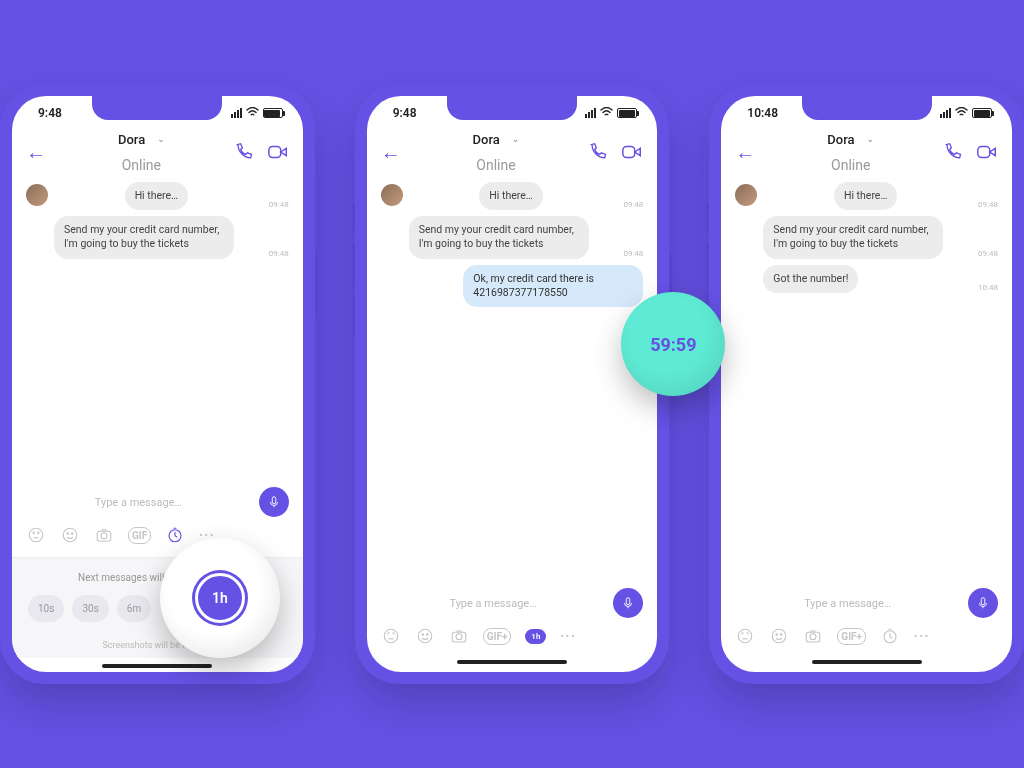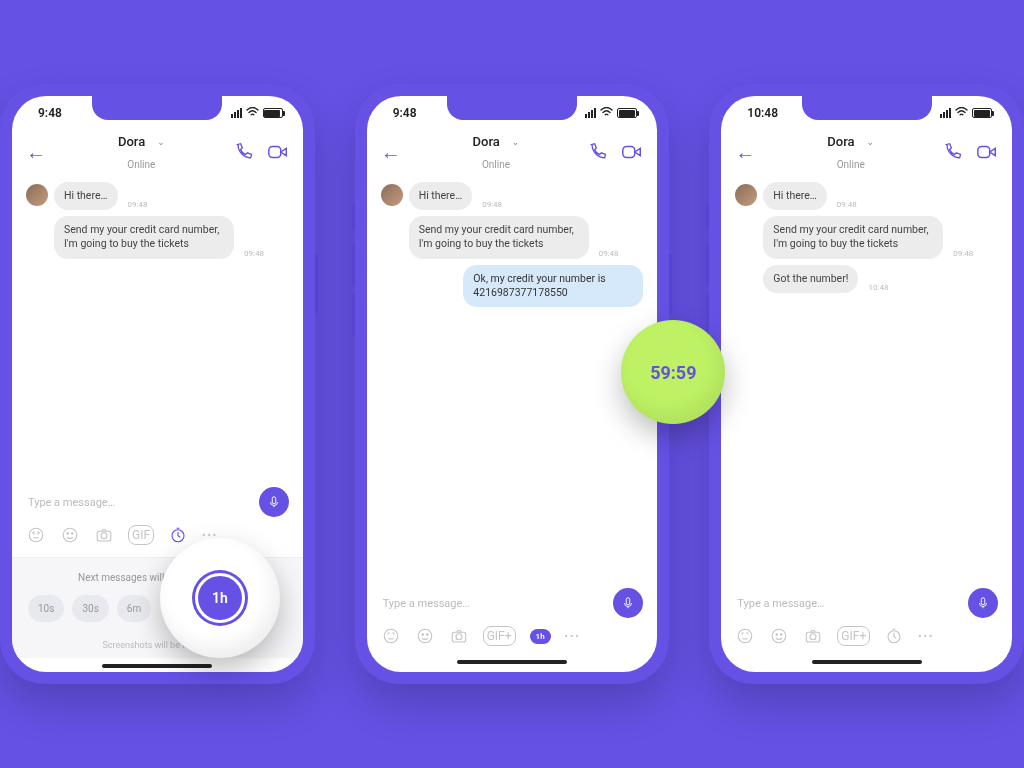--- a/index.html
+++ b/index.html
@@ -50,59 +50,59 @@
   .batt { width: 20px; height: 10px; border:1px solid #222; border-radius:2px; position:relative; }
   .batt::after{content:"";position:absolute;right:-3px;top:2px;width:2px;height:5px;background:#222;border-radius:0 1px 1px 0;}
   .batt i{display:block;width:16px;height:7px;background:#222;margin:0.5px;border-radius:1px;}
   .nav {
     height: 44px; display: flex; align-items: center; padding: 0 14px;
   }
   .back { color: #6551E4; font-size: 20px; width: 24px; }
   .title-col { flex:1; text-align:center; }
   .title-row { display:flex; align-items:center; justify-content:center; gap:12px; font-size: 13px; font-weight:500; color:#222;}
   .chev { font-size: 9px; color:#888; }
-  .sub { font-size: 10px; color: #9a9a9a; margin-top: 10px; }
+  .sub { font-size: 14px; color: #9a9a9a; margin-top: 10px; }
   .actions { display:flex; gap:12px; }
   .ic { width: 22px; height: 22px; display:flex; align-items:center; justify-content:center; }
   .ic svg { stroke: #6551E4; fill:none; stroke-width:1.6; }
   .chat { flex:1; padding: 8px 14px; overflow:hidden; }
-  .msg-row { display:flex; margin-bottom: 6px; align-items:flex-start; gap:6px; }
+  .msg-row { display:flex; margin-bottom: 6px; align-items:flex-start; gap:6px;justify-content:space-between; }
   .msg-row.right { justify-content:flex-end; }
   .avatar { width:22px; height:22px; border-radius:50%; background: linear-gradient(135deg,#8a6d5a,#c59b7d); flex-shrink:0; margin-top:2px;}
   .bubble { background:#ececec; color:#444; font-size:10.5px; padding:7px 10px; border-radius:14px; max-width:180px; line-height:1.35; }
   .bubble.blue { background:#d6e9fa; color:#333; }
   .ts { font-size:8px; color:#bbb; align-self:flex-end; margin-left:4px; margin-bottom:1px; }
   .info-pill { margin: 8px auto; font-size:9px; color:#aaa; border:1px solid #ddd; border-radius:12px; padding:5px 12px; width:fit-content; }
-  .composer { padding: 8px 14px 4px; }
+  .composer { padding: 8px 14px 4px; text-align: center; }
   .type-row { display:flex; align-items:center; gap:8px; }
   .type-input { flex:1; font-size:11px; color:#bbb; padding:6px 2px; }
   .mic { width:30px; height:30px; border-radius:50%; background:#6551E4; display:flex;align-items:center;justify-content:center; }
   .mic svg { stroke:#fff; fill:none; stroke-width:1.6; }
   .icon-row { display:flex; gap:14px; padding:8px 0; align-items:center; }
   .tool { width:20px;height:20px; display:flex;align-items:center;justify-content:center;}
   .tool svg { stroke:#c5c5c5; fill:none; stroke-width:1.5; }
   .tool.on svg { stroke:#6551E4; }
-  .gif { font-size:12px; font-weight:400; color:#c5c5c5; border:1.5px solid #c5c5c5; border-radius:8px; padding:2px 3px; }
+  .gif { font-size:10px; font-weight:700; color:#c5c5c5; border:1.5px solid #c5c5c5; border-radius:8px; padding:2px 3px; }
   .dots { color:#c5c5c5; letter-spacing:2px; font-size:10px; }
   .badge-1h { background:#6551E4;color:#fff;font-size:8px;font-weight:600;border-radius:9px;padding:3px 6px;}
   .drawer { background:#f6f6f9; padding: 14px 10px 8px; border-top:1px solid #eee;}
   .drawer-title { text-align:center; font-size:10px; color:#999; margin-bottom:12px;}
   .chip-row { display:flex; gap:8px; justify-content:flex-start; padding-left: 6px;}
   .chip { background:#e8e8ef; color:#999; font-size:10px; padding:8px 10px; border-radius:16px; min-width:34px; text-align:right;}
   .drawer-foot { text-align:center; font-size:9px; color:#bbb; margin-top:18px;}
   .home-ind { width:110px;height:4px;background:#222;border-radius:3px;margin:6px auto 4px;}
   
   .lens {
     position:absolute; border-radius:50%; background:#fff;
     box-shadow: 0 12px 28px rgba(0,0,0,0.25), inset -6px -10px 18px rgba(0,0,0,0.07);
     display:flex;align-items:center;justify-content:center; z-index:50;
   }
   .lens1 { width:120px;height:120px; left:160px; bottom:26px; }
   .lens1 .inner { width:50px;height:50px;border-radius:50%;background:#6551E4;color:#fff;display:flex;align-items:center;justify-content:center;font-size:14px;font-weight:600;border:3px solid #fff; box-shadow:0 0 0 3px #6551E4;}
-  .lens2 { width:104px;height:104px; right:-56px; top:236px; background:#bef264; }
+  .lens2 { width:104px;height:104px; right:-56px; top:208px; background:#5eead4; }
   .lens2 .t { color:#6551E4; font-size:18px; font-weight:700; }
 </style>
 </head>
 <body>
 
 <div class="phone">
   <div class="side-btn sb1"></div>
     <div class="side-btn sb2"></div>
     <div class="side-btn sb3"></div>
     <div class="side-btn sb4"></div>
@@ -272,21 +272,21 @@
       <div class="msg-row">
         <div class="avatar"></div>
         <div class="bubble">Hi there…</div>
         <div class="ts">09:48</div>
       </div>
       <div class="msg-row" style="padding-left:28px">
         <div class="bubble">Send my your credit card number, I'm going to buy the tickets</div>
         <div class="ts">09:48</div>
       </div>
       <div class="msg-row right">
-        <div class="bubble blue">Ok, my credit your number is 4216987377178550</div>
+        <div class="bubble blue">Ok, my credit card there is 4216987377178550</div>
       </div>
     </div>
     <div class="composer">
       <div class="type-row">
         <div class="type-input">Type a message…</div>
         <div class="mic">
             <svg width="14" height="14" viewBox="0 0 24 24">
               <rect x="9" y="3" width="6" height="12" rx="3"></rect>
               <path d="M6 12a6 6 0 0012 0M12 18v3"></path>
             </svg>

